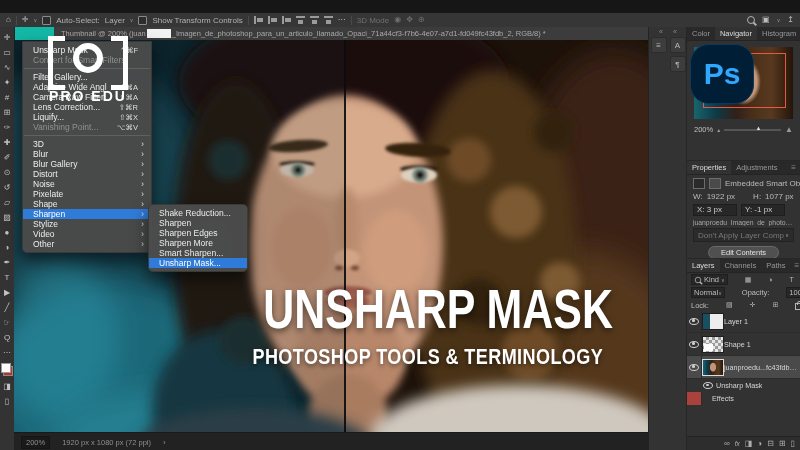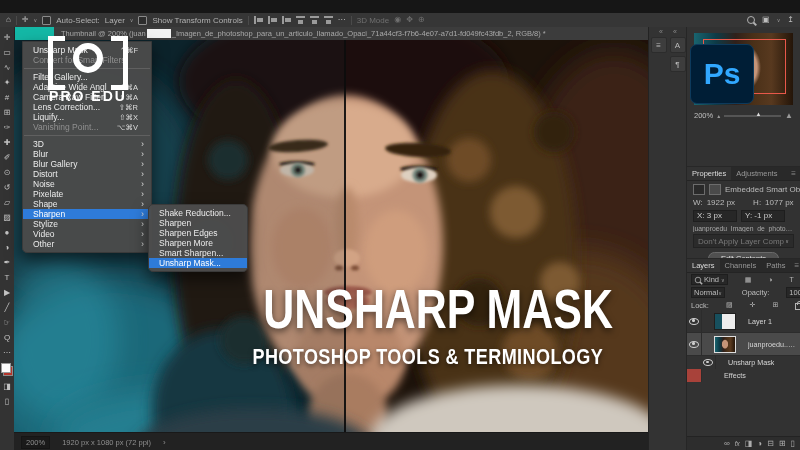--- a/index.html
+++ b/index.html
@@ -63,21 +63,21 @@
   
   .proedu{position:absolute;left:46px;top:36px;width:84px;z-index:8;text-align:center;color:#fff}
   .pmark{position:relative;height:50px}
   .br{position:absolute;top:0;width:12px;height:44px}
   .br.l{left:2px;border-left:5px solid #fff;border-top:5px solid #fff;border-bottom:5px solid #fff}
   .br.r{right:2px;border-right:5px solid #fff;border-top:5px solid #fff;border-bottom:5px solid #fff}
   .ring{position:absolute;left:50%;top:22px;transform:translate(-50%,-50%);width:18px;height:18px;border:6px solid #fff;border-radius:50%}
   .pbrand{font-size:14px;font-weight:bold;letter-spacing:2px;margin-top:2px;white-space:nowrap}
   
   .psbadge{position:absolute;left:690px;top:44px;width:62px;height:58px;background:#001E36;border:1px solid #0d3a5c;
-           border-radius:7px;z-index:9;display:flex;align-items:center;justify-content:center}
+           border-radius:19px;z-index:9;display:flex;align-items:center;justify-content:center}
   .pstext{color:#31A8FF;font-size:30px;font-weight:bold}
   
   .rail{position:absolute;left:648px;top:27px;width:38px;bottom:0;background:#333;border-left:1px solid #232323}
   .rail-arrows{display:flex;justify-content:center;gap:10px;color:#8a8a8a;font-size:7px;margin-top:1px}
   .rail-grid{display:flex;justify-content:center;gap:3px;margin-top:2px}
   .rail-col{display:flex;flex-direction:column;gap:3px}
   .rbtn{width:14px;height:14px;background:#3d3d3d;border:1px solid #2c2c2c;border-radius:2px;color:#bbb;
         font-size:8px;display:flex;align-items:center;justify-content:center}
   .panels{position:absolute;left:686px;top:27px;right:0;bottom:0;background:#323232;border-left:1px solid #262626;font-size:8px}
   .ptabs{height:13px;background:#292929;display:flex;align-items:stretch;border-bottom:1px solid #242424;overflow:hidden}
@@ -105,21 +105,21 @@
   .layersgroup{position:absolute;left:0;right:0;bottom:0;top:231px;border-top:1px solid #272727}
   .lrow{display:flex;align-items:center;gap:17px;padding:0 4px;height:13px;color:#bdbdbd;font-size:7.5px;white-space:nowrap}
   .lsearch{background:#272727;border:1px solid #1e1e1e;display:flex;align-items:center;gap:2px;padding:0 2px;height:9px;width:38px}
   .lcombo{background:#272727;border:1px solid #1e1e1e;display:flex;align-items:center;padding:0 2px;height:9px;width:46px}
   .lcombo.small{width:30px}
   .lcombo .ddv{margin-left:auto}
   .fico{font-size:7px;color:#b5b5b5}
   .locki{width:6px;height:5px;border:1px solid #b5b5b5;position:relative;margin-top:2px;flex:none}
   .locki::before{content:"";position:absolute;left:.5px;top:-3px;width:3px;height:3px;border:1px solid #b5b5b5;border-bottom:none;border-radius:3px 3px 0 0}
   .layerlist{position:absolute;left:0;right:0;top:51px;bottom:13px;overflow:hidden;background:#323232}
-  .layer{display:flex;align-items:center;gap:12px;height:22px;border-bottom:1px solid #2c2c2c;padding-right:3px}
+  .layer{display:flex;align-items:center;gap:0;height:22px;border-bottom:1px solid #2c2c2c;padding-right:3px}
   .layer.sel{background:#4a4a4a}
   .layer.subrow{height:17px}
   .layer.tiny{height:13px;border-bottom:none}
   .eyecell{width:14px;align-self:stretch;display:flex;align-items:center;justify-content:center;border-right:1px solid #2c2c2c;flex:none}
   .eyecell.red{background:#a8423a}
   .eye{display:inline-block;width:8px;height:5px;border:1px solid #cfcfcf;border-radius:50%;position:relative}
   .eye::after{content:"";position:absolute;left:2px;top:.5px;width:2.5px;height:2.5px;background:#cfcfcf;border-radius:50%}
   .lthumb{width:20px;height:15px;border:1px solid #1f1f1f;flex:none}
   .lthumb.sm{width:17px;height:13px;margin-left:8px}
   .t-half{background:linear-gradient(90deg,#17505e 0 34%,#ededed 34%)}
@@ -445,20 +445,26 @@
       <div class="rail-col">
         <span class="rbtn">A</span>
         <span class="rbtn">¶</span>
       </div>
     </div>
   </div>
 
   <div class="panels">
 
     <div class="navgroup">
+      <div class="ptabs">
+        <span class="ptab">Color</span>
+        <span class="ptab act">Navigator</span>
+        <span class="ptab">Histogram</span>
+
+      </div>
       <div class="nav-thumb mini-port">
         <div class="nav-rect"></div>
       </div>
       <div class="nav-zoomrow">
         <span>200%</span>
         <span class="mtn">▴</span>
         <span class="nav-track">
             <span class="nav-handle">▲</span>
           </span>
         <span class="mtn big">▲</span>
@@ -539,20 +545,27 @@
         </span>
       </div>
       <div class="layerlist">
         <div class="layer">
           <span class="eyecell">
               <span class="eye"></span>
             </span>
           <span class="lthumb t-half"></span>
           <span class="lname">Layer 1</span>
         </div>
+        <div class="layer">
+          <span class="eyecell">
+              <span class="eye"></span>
+            </span>
+          <span class="lthumb t-checker"></span>
+          <span class="lname">Shape 1</span>
+        </div>
         <div class="layer sel">
           <span class="eyecell">
               <span class="eye"></span>
             </span>
           <span class="lthumb mini-port" style="border-color:#ddd"></span>
           <span class="lname">juanproedu...fc43fdb_2</span>
         </div>
         <div class="layer tiny">
           <span class="eyecell" style="margin-left:14px">
               <span class="eye"></span>

